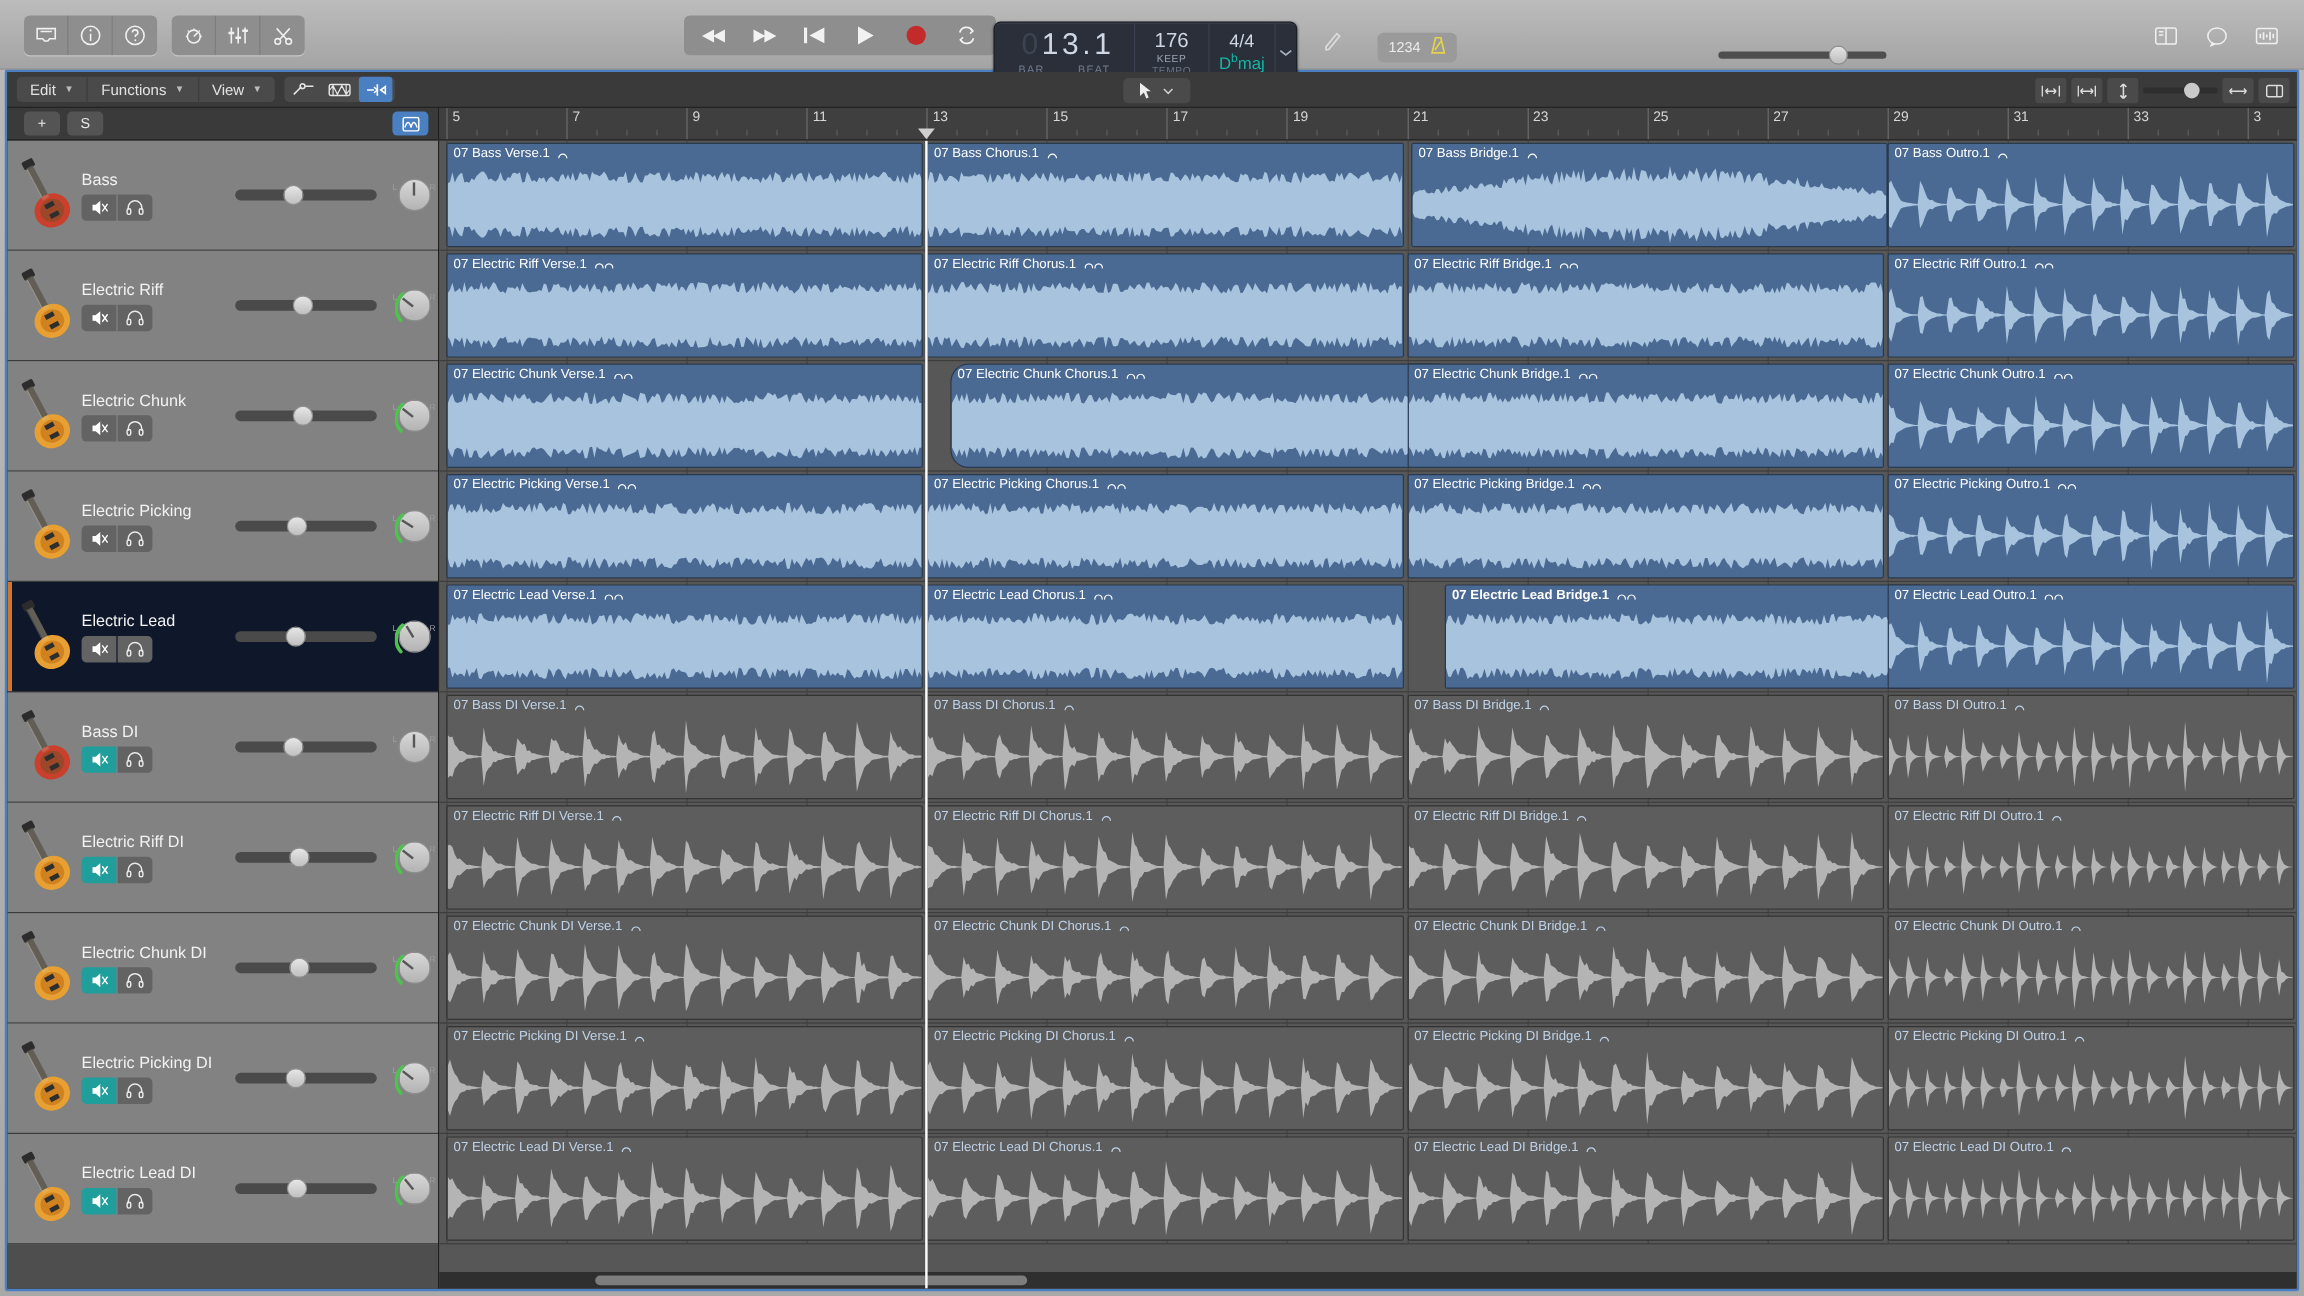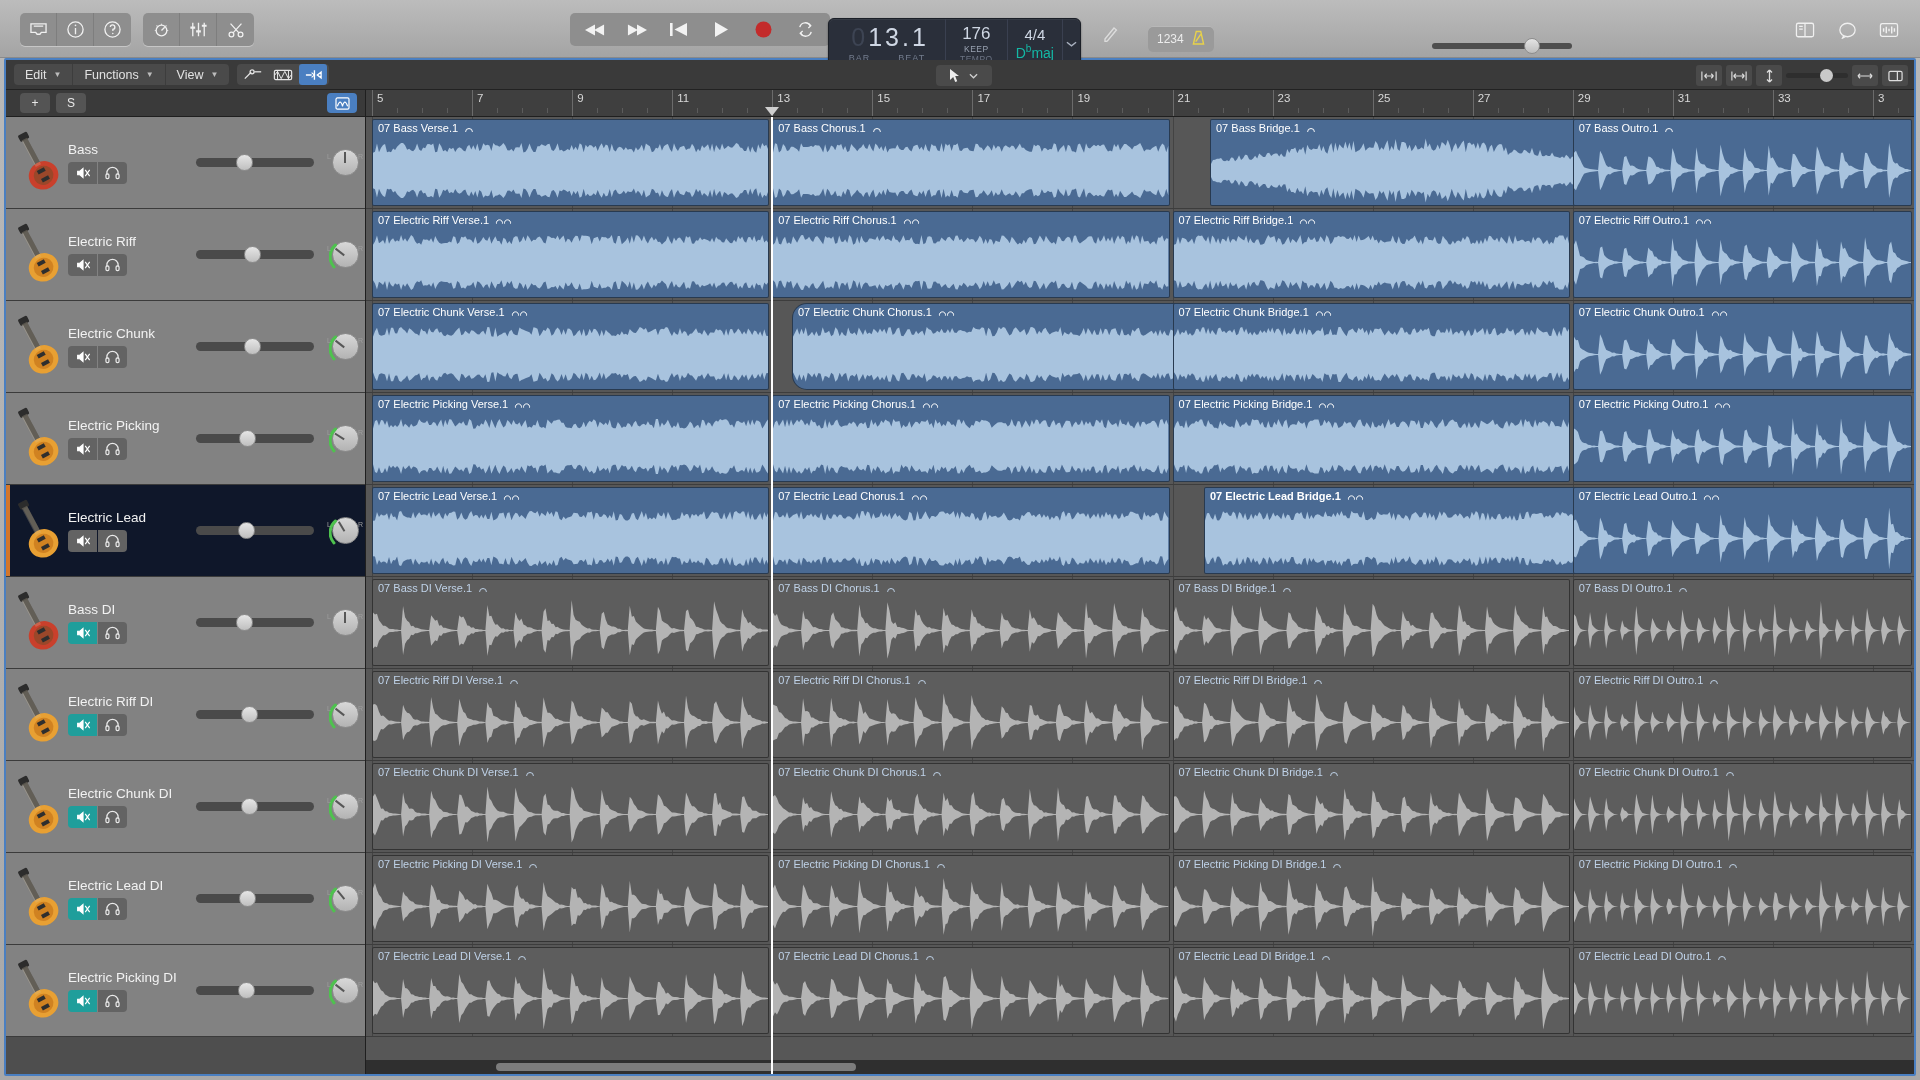--- a/index.html
+++ b/index.html
@@ -973,48 +973,48 @@
             <rect x="21.5" y="0" width="10" height="7" rx="1.5" fill="#2c2c2c"></rect>
             <ellipse cx="26" cy="47" rx="15" ry="14" fill="#e8a033"></ellipse>
             <ellipse cx="26" cy="47" rx="10" ry="9.5" fill="#c8781c" opacity=".75"></ellipse>
             <rect x="22" y="40" width="8" height="4" fill="#2e2e2e"></rect>
             <rect x="22" y="49" width="8" height="4" fill="#2e2e2e"></rect>
             <path d="M23 6h6v30h-6z" fill="#d9c9a8" opacity=".25"></path>
           </g>
         </svg>
       </div>
       <div class="tk-mid">
-        <div class="tk-name">Electric Lead DI</div>
+        <div class="tk-name">Electric Picking DI</div>
         <div class="tk-btns">
           <div class="b act">
             <svg width="16" height="14" viewBox="0 0 18 14" fill="none" stroke="#fff" stroke-width="1.3">
               <path d="M3 5h2.5L9 2v10L5.5 9H3z" fill="#fff"></path>
               <path d="M11.5 3.5l5 7M16.5 3.5l-5 7"></path>
             </svg>
           </div>
           <div class="b ">
             <svg width="15" height="14" viewBox="0 0 16 14" fill="none" stroke="#e9e9e9" stroke-width="1.3">
               <path d="M2 9V7a6 6 0 0 1 12 0v2"></path>
               <rect x="1" y="8" width="3.2" height="5" rx="1.4"></rect>
               <rect x="11.8" y="8" width="3.2" height="5" rx="1.4"></rect>
             </svg>
           </div>
         </div>
       </div>
       <div class="tk-vol">
         <div class="volslider">
-          <i style="left:43.43px"></i>
+          <i style="left:42.42px"></i>
         </div>
       </div>
       <div class="panknob">
         <div class="knob">
           <svg class="ring" viewBox="0 0 35 35" fill="none">
              <path d="M5 29 A 15.5 15.5 0 0 1 6.5 7" stroke="#4ec24e" stroke-width="3" stroke-linecap="round"></path>
            </svg>
-          <i class="ptr" style="transform:rotate(-39.00000000000001deg);transform-origin:1px 12px"></i>
+          <i class="ptr" style="transform:rotate(-52deg);transform-origin:1px 12px"></i>
         </div>
         <div class="lr">
                 <span>L</span>
                 <span>R</span>
               </div>
       </div>
           </div>
           <div class="trackhdr">
       <div class="selbar"></div>
       <div class="tk-icon">
@@ -1024,48 +1024,48 @@
             <rect x="21.5" y="0" width="10" height="7" rx="1.5" fill="#2c2c2c"></rect>
             <ellipse cx="26" cy="47" rx="15" ry="14" fill="#e8a033"></ellipse>
             <ellipse cx="26" cy="47" rx="10" ry="9.5" fill="#c8781c" opacity=".75"></ellipse>
             <rect x="22" y="40" width="8" height="4" fill="#2e2e2e"></rect>
             <rect x="22" y="49" width="8" height="4" fill="#2e2e2e"></rect>
             <path d="M23 6h6v30h-6z" fill="#d9c9a8" opacity=".25"></path>
           </g>
         </svg>
       </div>
       <div class="tk-mid">
-        <div class="tk-name">Electric Picking DI</div>
+        <div class="tk-name">Electric Lead DI</div>
         <div class="tk-btns">
           <div class="b act">
             <svg width="16" height="14" viewBox="0 0 18 14" fill="none" stroke="#fff" stroke-width="1.3">
               <path d="M3 5h2.5L9 2v10L5.5 9H3z" fill="#fff"></path>
               <path d="M11.5 3.5l5 7M16.5 3.5l-5 7"></path>
             </svg>
           </div>
           <div class="b ">
             <svg width="15" height="14" viewBox="0 0 16 14" fill="none" stroke="#e9e9e9" stroke-width="1.3">
               <path d="M2 9V7a6 6 0 0 1 12 0v2"></path>
               <rect x="1" y="8" width="3.2" height="5" rx="1.4"></rect>
               <rect x="11.8" y="8" width="3.2" height="5" rx="1.4"></rect>
             </svg>
           </div>
         </div>
       </div>
       <div class="tk-vol">
         <div class="volslider">
-          <i style="left:42.42px"></i>
+          <i style="left:43.43px"></i>
         </div>
       </div>
       <div class="panknob">
         <div class="knob">
           <svg class="ring" viewBox="0 0 35 35" fill="none">
              <path d="M5 29 A 15.5 15.5 0 0 1 6.5 7" stroke="#4ec24e" stroke-width="3" stroke-linecap="round"></path>
            </svg>
-          <i class="ptr" style="transform:rotate(-52deg);transform-origin:1px 12px"></i>
+          <i class="ptr" style="transform:rotate(-39.00000000000001deg);transform-origin:1px 12px"></i>
         </div>
         <div class="lr">
                 <span>L</span>
                 <span>R</span>
               </div>
       </div>
           </div>
         </div>
       <div class="arrange" id="arrange">
           <div class="trackrow">
@@ -1100,21 +1100,21 @@
         <div class="wave"><svg width="100%" height="100%" viewBox="0 0 397 68" preserveAspectRatio="none">
             <path d="M0 34 L0.0 16.4 L2.0 7.2 L4.0 7.8 L6.0 16.2 L8.1 14.3 L10.1 7.9 L12.1 10.2 L14.1 14.8 L16.1 14.0 L18.1 10.6 L20.2 10.5 L22.2 11.8 L24.2 13.1 L26.2 15.6 L28.2 7.2 L30.2 10.8 L32.2 10.8 L34.3 10.9 L36.3 10.7 L38.3 9.7 L40.3 10.8 L42.3 8.9 L44.3 9.3 L46.4 9.3 L48.4 12.0 L50.4 16.2 L52.4 8.2 L54.4 15.9 L56.4 13.7 L58.4 9.3 L60.5 10.5 L62.5 14.0 L64.5 8.7 L66.5 9.4 L68.5 7.8 L70.5 13.7 L72.5 9.8 L74.6 15.8 L76.6 14.9 L78.6 7.8 L80.6 10.3 L82.6 12.4 L84.6 15.0 L86.7 12.2 L88.7 11.0 L90.7 7.8 L92.7 11.8 L94.7 12.9 L96.7 7.7 L98.7 12.0 L100.8 15.2 L102.8 7.5 L104.8 9.3 L106.8 13.0 L108.8 10.2 L110.8 15.1 L112.9 9.4 L114.9 16.2 L116.9 12.7 L118.9 12.4 L120.9 12.1 L122.9 12.3 L124.9 8.4 L127.0 12.6 L129.0 13.9 L131.0 13.9 L133.0 11.1 L135.0 10.7 L137.0 13.6 L139.1 15.3 L141.1 10.2 L143.1 9.2 L145.1 8.7 L147.1 13.2 L149.1 10.7 L151.1 14.4 L153.2 7.8 L155.2 13.9 L157.2 15.4 L159.2 7.9 L161.2 9.7 L163.2 9.7 L165.2 14.0 L167.3 15.1 L169.3 6.9 L171.3 15.9 L173.3 7.5 L175.3 9.6 L177.3 7.9 L179.4 14.9 L181.4 8.7 L183.4 8.8 L185.4 7.2 L187.4 14.3 L189.4 14.7 L191.4 12.3 L193.5 11.9 L195.5 11.5 L197.5 14.4 L199.5 14.9 L201.5 15.0 L203.5 7.6 L205.6 8.0 L207.6 11.1 L209.6 11.5 L211.6 14.6 L213.6 11.7 L215.6 9.0 L217.6 11.0 L219.7 14.6 L221.7 8.3 L223.7 12.6 L225.7 9.8 L227.7 10.7 L229.7 15.5 L231.8 10.5 L233.8 9.2 L235.8 10.5 L237.8 11.5 L239.8 9.3 L241.8 10.2 L243.8 13.6 L245.9 10.5 L247.9 7.5 L249.9 11.5 L251.9 11.5 L253.9 13.8 L255.9 14.7 L257.9 15.6 L260.0 15.5 L262.0 8.4 L264.0 10.0 L266.0 8.6 L268.0 9.9 L270.0 15.5 L272.1 11.8 L274.1 12.1 L276.1 14.1 L278.1 12.8 L280.1 13.1 L282.1 7.1 L284.1 8.2 L286.2 16.3 L288.2 12.9 L290.2 10.9 L292.2 8.8 L294.2 15.7 L296.2 8.7 L298.3 9.8 L300.3 15.0 L302.3 15.2 L304.3 16.2 L306.3 8.4 L308.3 7.3 L310.3 12.1 L312.4 16.4 L314.4 7.1 L316.4 11.6 L318.4 12.3 L320.4 10.4 L322.4 8.7 L324.5 10.0 L326.5 8.7 L328.5 10.0 L330.5 8.6 L332.5 8.3 L334.5 12.3 L336.5 15.3 L338.6 14.2 L340.6 15.3 L342.6 7.9 L344.6 11.1 L346.6 7.8 L348.6 14.0 L350.6 11.0 L352.7 7.8 L354.7 8.0 L356.7 9.7 L358.7 11.2 L360.7 13.2 L362.7 10.2 L364.8 9.5 L366.8 8.4 L368.8 6.9 L370.8 10.8 L372.8 15.2 L374.8 13.4 L376.8 13.3 L378.9 13.8 L380.9 11.9 L382.9 10.6 L384.9 9.5 L386.9 15.6 L388.9 10.7 L391.0 7.3 L393.0 9.1 L395.0 16.1 L397.0 9.6 L397.0 58.4 L395.0 51.9 L393.0 58.9 L391.0 60.7 L388.9 57.3 L386.9 52.4 L384.9 58.5 L382.9 57.4 L380.9 56.1 L378.9 54.2 L376.8 54.7 L374.8 54.6 L372.8 52.8 L370.8 57.2 L368.8 61.1 L366.8 59.6 L364.8 58.5 L362.7 57.8 L360.7 54.8 L358.7 56.8 L356.7 58.3 L354.7 60.0 L352.7 60.2 L350.6 57.0 L348.6 54.0 L346.6 60.2 L344.6 56.9 L342.6 60.1 L340.6 52.7 L338.6 53.8 L336.5 52.7 L334.5 55.7 L332.5 59.7 L330.5 59.4 L328.5 58.0 L326.5 59.3 L324.5 58.0 L322.4 59.3 L320.4 57.6 L318.4 55.7 L316.4 56.4 L314.4 60.9 L312.4 51.6 L310.3 55.9 L308.3 60.7 L306.3 59.6 L304.3 51.8 L302.3 52.8 L300.3 53.0 L298.3 58.2 L296.2 59.3 L294.2 52.3 L292.2 59.2 L290.2 57.1 L288.2 55.1 L286.2 51.7 L284.1 59.8 L282.1 60.9 L280.1 54.9 L278.1 55.2 L276.1 53.9 L274.1 55.9 L272.1 56.2 L270.0 52.5 L268.0 58.1 L266.0 59.4 L264.0 58.0 L262.0 59.6 L260.0 52.5 L257.9 52.4 L255.9 53.3 L253.9 54.2 L251.9 56.5 L249.9 56.5 L247.9 60.5 L245.9 57.5 L243.8 54.4 L241.8 57.8 L239.8 58.7 L237.8 56.5 L235.8 57.5 L233.8 58.8 L231.8 57.5 L229.7 52.5 L227.7 57.3 L225.7 58.2 L223.7 55.4 L221.7 59.7 L219.7 53.4 L217.6 57.0 L215.6 59.0 L213.6 56.3 L211.6 53.4 L209.6 56.5 L207.6 56.9 L205.6 60.0 L203.5 60.4 L201.5 53.0 L199.5 53.1 L197.5 53.6 L195.5 56.5 L193.5 56.1 L191.4 55.7 L189.4 53.3 L187.4 53.7 L185.4 60.8 L183.4 59.2 L181.4 59.3 L179.4 53.1 L177.3 60.1 L175.3 58.4 L173.3 60.5 L171.3 52.1 L169.3 61.1 L167.3 52.9 L165.2 54.0 L163.2 58.3 L161.2 58.3 L159.2 60.1 L157.2 52.6 L155.2 54.1 L153.2 60.2 L151.1 53.6 L149.1 57.3 L147.1 54.8 L145.1 59.3 L143.1 58.8 L141.1 57.8 L139.1 52.7 L137.0 54.4 L135.0 57.3 L133.0 56.9 L131.0 54.1 L129.0 54.1 L127.0 55.4 L124.9 59.6 L122.9 55.7 L120.9 55.9 L118.9 55.6 L116.9 55.3 L114.9 51.8 L112.9 58.6 L110.8 52.9 L108.8 57.8 L106.8 55.0 L104.8 58.7 L102.8 60.5 L100.8 52.8 L98.7 56.0 L96.7 60.3 L94.7 55.1 L92.7 56.2 L90.7 60.2 L88.7 57.0 L86.7 55.8 L84.6 53.0 L82.6 55.6 L80.6 57.7 L78.6 60.2 L76.6 53.1 L74.6 52.2 L72.5 58.2 L70.5 54.3 L68.5 60.2 L66.5 58.6 L64.5 59.3 L62.5 54.0 L60.5 57.5 L58.4 58.7 L56.4 54.3 L54.4 52.1 L52.4 59.8 L50.4 51.8 L48.4 56.0 L46.4 58.7 L44.3 58.7 L42.3 59.1 L40.3 57.2 L38.3 58.3 L36.3 57.3 L34.3 57.1 L32.2 57.2 L30.2 57.2 L28.2 60.8 L26.2 52.4 L24.2 54.9 L22.2 56.2 L20.2 57.5 L18.1 57.4 L16.1 54.0 L14.1 53.2 L12.1 57.8 L10.1 60.1 L8.1 53.7 L6.0 51.8 L4.0 60.2 L2.0 60.8 L0.0 51.6 Z" fill="#a8c3de"></path>
                 </svg></div>
         <div class="rtitle">
           <span>07 Bass Chorus.1</span>
                 <svg width="10" height="9" viewBox="0 0 10 10" fill="none" stroke="currentColor" stroke-width="1.1">
              <path d="M1.2 8.8a3.8 3.8 0 1 1 7.6 0"></path>
                 </svg>
         </div>
             </div>
-            <div class="region audio" style="left: 844px; width: 397.259px;">
+            <div class="region audio" style="left: 810px; width: 397.259px;">
         <div class="wave"><svg width="100%" height="100%" viewBox="0 0 397 68" preserveAspectRatio="none">
             <path d="M0 34 L0.0 27.7 L2.0 23.7 L4.0 23.3 L6.0 22.3 L8.1 22.3 L10.1 21.7 L12.1 24.5 L14.1 24.8 L16.1 24.0 L18.1 24.9 L20.2 21.1 L22.2 21.4 L24.2 24.8 L26.2 22.9 L28.2 19.0 L30.2 23.6 L32.2 21.9 L34.3 18.6 L36.3 18.8 L38.3 22.8 L40.3 23.7 L42.3 22.2 L44.3 19.5 L46.4 22.1 L48.4 17.2 L50.4 18.9 L52.4 20.8 L54.4 20.6 L56.4 16.9 L58.4 16.5 L60.5 19.6 L62.5 18.0 L64.5 17.3 L66.5 17.3 L68.5 20.2 L70.5 17.3 L72.5 20.2 L74.6 20.4 L76.6 12.9 L78.6 16.7 L80.6 12.9 L82.6 12.7 L84.6 11.4 L86.7 16.9 L88.7 13.1 L90.7 13.6 L92.7 10.7 L94.7 18.4 L96.7 8.7 L98.7 12.6 L100.8 13.7 L102.8 12.2 L104.8 12.8 L106.8 12.8 L108.8 8.0 L110.8 15.0 L112.9 9.9 L114.9 15.4 L116.9 17.6 L118.9 10.2 L120.9 6.9 L122.9 16.5 L124.9 6.4 L127.0 14.9 L129.0 8.1 L131.0 10.7 L133.0 12.2 L135.0 5.3 L137.0 12.5 L139.1 6.4 L141.1 14.6 L143.1 4.7 L145.1 15.9 L147.1 14.7 L149.1 13.9 L151.1 11.3 L153.2 7.1 L155.2 14.6 L157.2 12.4 L159.2 11.1 L161.2 11.7 L163.2 11.6 L165.2 5.0 L167.3 8.0 L169.3 14.3 L171.3 11.2 L173.3 13.5 L175.3 8.4 L177.3 4.2 L179.4 15.1 L181.4 9.9 L183.4 13.8 L185.4 3.0 L187.4 12.7 L189.4 14.8 L191.4 5.8 L193.5 5.9 L195.5 6.9 L197.5 13.1 L199.5 8.5 L201.5 15.1 L203.5 12.3 L205.6 8.7 L207.6 13.4 L209.6 12.8 L211.6 11.0 L213.6 13.1 L215.6 2.4 L217.6 11.1 L219.7 7.3 L221.7 13.0 L223.7 14.5 L225.7 13.0 L227.7 8.4 L229.7 13.0 L231.8 5.8 L233.8 7.3 L235.8 9.7 L237.8 3.6 L239.8 8.8 L241.8 15.9 L243.8 10.4 L245.9 7.0 L247.9 13.0 L249.9 10.0 L251.9 6.7 L253.9 4.4 L255.9 15.9 L257.9 7.1 L260.0 6.4 L262.0 8.9 L264.0 7.3 L266.0 12.5 L268.0 6.5 L270.0 12.9 L272.1 7.5 L274.1 6.4 L276.1 9.4 L278.1 16.6 L280.1 10.6 L282.1 8.7 L284.1 15.7 L286.2 11.6 L288.2 8.8 L290.2 7.8 L292.2 8.4 L294.2 15.2 L296.2 11.2 L298.3 18.8 L300.3 16.8 L302.3 16.1 L304.3 13.3 L306.3 14.4 L308.3 16.2 L310.3 17.2 L312.4 17.1 L314.4 13.5 L316.4 14.4 L318.4 16.2 L320.4 17.3 L322.4 11.5 L324.5 18.1 L326.5 19.1 L328.5 19.5 L330.5 13.6 L332.5 19.8 L334.5 19.9 L336.5 18.7 L338.6 19.6 L340.6 19.8 L342.6 16.3 L344.6 20.0 L346.6 20.4 L348.6 21.0 L350.6 21.6 L352.7 20.2 L354.7 21.7 L356.7 18.6 L358.7 20.1 L360.7 22.8 L362.7 20.2 L364.8 21.3 L366.8 19.5 L368.8 21.8 L370.8 20.5 L372.8 24.7 L374.8 22.6 L376.8 19.8 L378.9 22.7 L380.9 24.1 L382.9 25.9 L384.9 24.0 L386.9 25.0 L388.9 22.4 L391.0 22.4 L393.0 22.9 L395.0 26.2 L397.0 27.0 L397.0 41.0 L395.0 41.8 L393.0 45.1 L391.0 45.6 L388.9 45.6 L386.9 43.0 L384.9 44.0 L382.9 42.1 L380.9 43.9 L378.9 45.3 L376.8 48.2 L374.8 45.4 L372.8 43.3 L370.8 47.5 L368.8 46.2 L366.8 48.5 L364.8 46.7 L362.7 47.8 L360.7 45.2 L358.7 47.9 L356.7 49.4 L354.7 46.3 L352.7 47.8 L350.6 46.4 L348.6 47.0 L346.6 47.6 L344.6 48.0 L342.6 51.7 L340.6 48.2 L338.6 48.4 L336.5 49.3 L334.5 48.1 L332.5 48.2 L330.5 54.4 L328.5 48.5 L326.5 48.9 L324.5 49.9 L322.4 56.5 L320.4 50.7 L318.4 51.8 L316.4 53.6 L314.4 54.5 L312.4 50.9 L310.3 50.8 L308.3 51.8 L306.3 53.6 L304.3 54.7 L302.3 51.9 L300.3 51.2 L298.3 49.2 L296.2 56.8 L294.2 52.8 L292.2 59.6 L290.2 60.2 L288.2 59.2 L286.2 56.4 L284.1 52.3 L282.1 59.3 L280.1 57.4 L278.1 51.4 L276.1 58.6 L274.1 61.6 L272.1 60.5 L270.0 55.1 L268.0 61.5 L266.0 55.5 L264.0 60.7 L262.0 59.1 L260.0 61.6 L257.9 60.9 L255.9 52.1 L253.9 63.6 L251.9 61.3 L249.9 58.0 L247.9 55.0 L245.9 61.0 L243.8 57.6 L241.8 52.1 L239.8 59.2 L237.8 64.4 L235.8 58.3 L233.8 60.7 L231.8 62.2 L229.7 55.0 L227.7 59.6 L225.7 55.0 L223.7 53.5 L221.7 55.0 L219.7 60.7 L217.6 56.9 L215.6 65.6 L213.6 54.9 L211.6 57.0 L209.6 55.2 L207.6 54.6 L205.6 59.3 L203.5 55.7 L201.5 52.9 L199.5 59.5 L197.5 54.9 L195.5 61.1 L193.5 62.1 L191.4 62.2 L189.4 53.2 L187.4 55.3 L185.4 65.0 L183.4 54.2 L181.4 58.1 L179.4 52.9 L177.3 63.8 L175.3 59.6 L173.3 54.5 L171.3 56.8 L169.3 53.7 L167.3 60.0 L165.2 63.0 L163.2 56.4 L161.2 56.3 L159.2 56.9 L157.2 55.6 L155.2 53.4 L153.2 60.9 L151.1 56.7 L149.1 54.1 L147.1 53.3 L145.1 52.1 L143.1 63.3 L141.1 53.4 L139.1 61.6 L137.0 55.5 L135.0 62.7 L133.0 55.8 L131.0 57.3 L129.0 59.9 L127.0 53.1 L124.9 61.6 L122.9 51.5 L120.9 61.1 L118.9 57.8 L116.9 50.4 L114.9 52.6 L112.9 58.1 L110.8 53.0 L108.8 60.0 L106.8 55.2 L104.8 55.2 L102.8 55.8 L100.8 54.3 L98.7 55.4 L96.7 59.3 L94.7 49.6 L92.7 57.3 L90.7 54.4 L88.7 54.9 L86.7 51.1 L84.6 56.6 L82.6 55.3 L80.6 55.1 L78.6 51.3 L76.6 55.1 L74.6 47.6 L72.5 47.8 L70.5 50.7 L68.5 47.8 L66.5 50.7 L64.5 50.7 L62.5 50.0 L60.5 48.4 L58.4 51.5 L56.4 51.1 L54.4 47.4 L52.4 47.2 L50.4 49.1 L48.4 50.8 L46.4 45.9 L44.3 48.5 L42.3 45.8 L40.3 44.3 L38.3 45.2 L36.3 49.2 L34.3 49.4 L32.2 46.1 L30.2 44.4 L28.2 49.0 L26.2 45.1 L24.2 43.2 L22.2 46.6 L20.2 46.9 L18.1 43.1 L16.1 44.0 L14.1 43.2 L12.1 43.5 L10.1 46.3 L8.1 45.7 L6.0 45.7 L4.0 44.7 L2.0 44.3 L0.0 40.3 Z" fill="#a8c3de"></path>
                 </svg></div>
         <div class="rtitle">
           <span>07 Bass Bridge.1</span>
                 <svg width="10" height="9" viewBox="0 0 10 10" fill="none" stroke="currentColor" stroke-width="1.1">
              <path d="M1.2 8.8a3.8 3.8 0 1 1 7.6 0"></path>
                 </svg>
         </div>
             </div>

